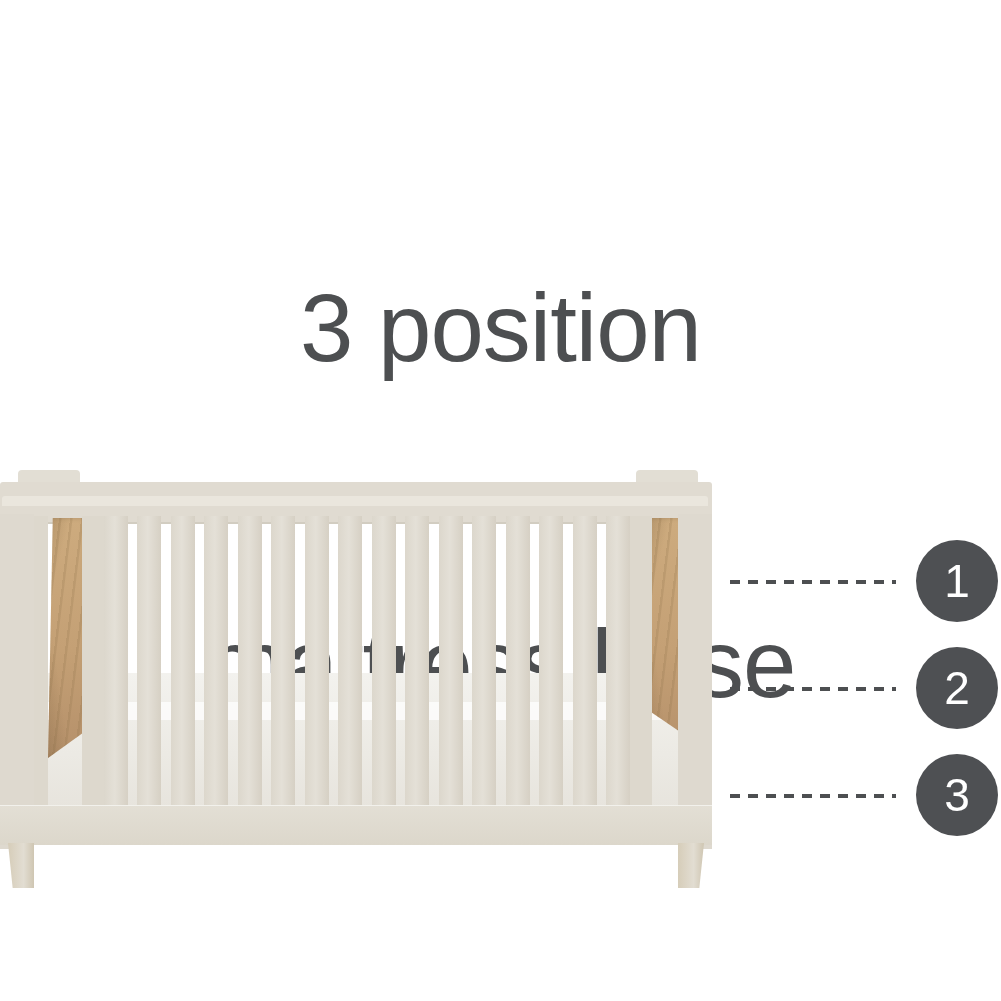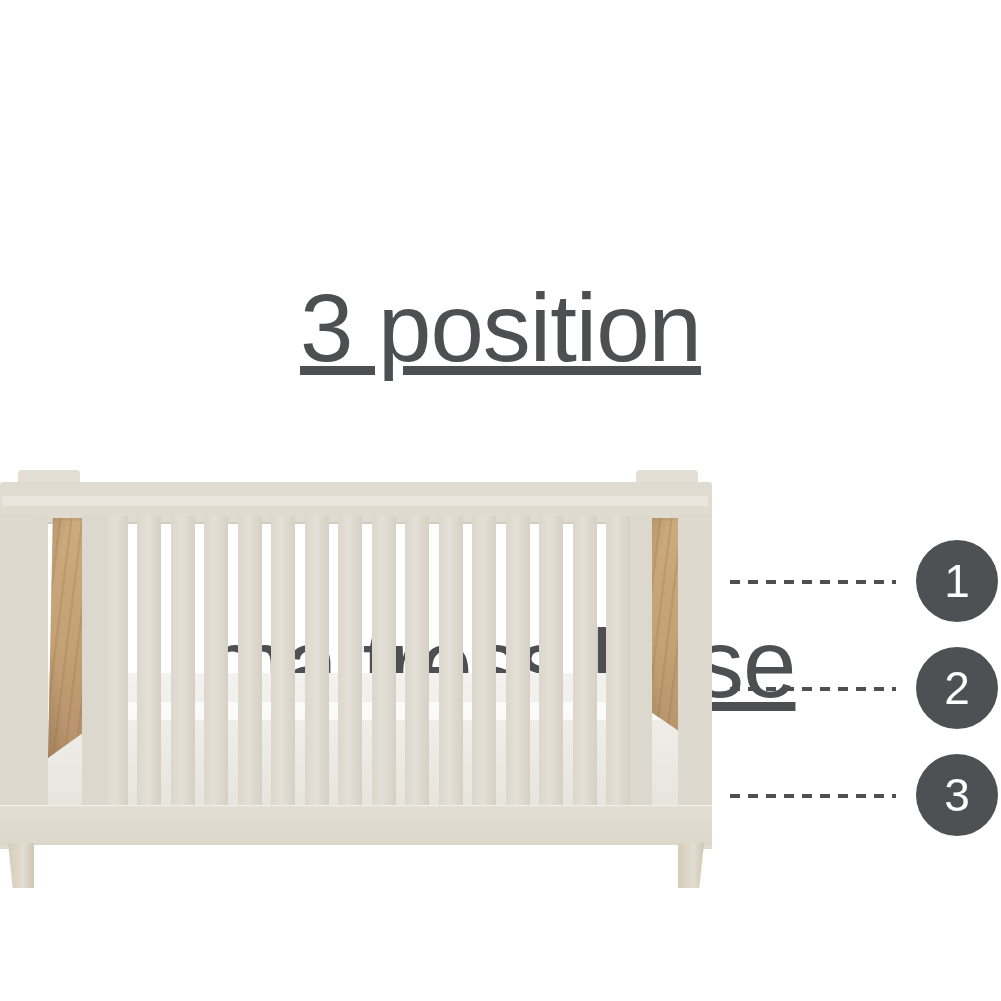--- a/index.html
+++ b/index.html
@@ -23,21 +23,21 @@
     top: 48px;
     width: 1001px;
     text-align: center;
     color: #4d4f51;
     font-size: 96px;
     line-height: 112px;
     font-weight: 400;
     letter-spacing: -1px;
     white-space: pre;
   }
-  #title-block .tline { display: block; text-decoration: underline; }
+  #title-block .tline { display: block; }
 
   
   #crib {
     position: absolute;
     left: 0;
     top: 470px;
     width: 715px;
     height: 420px;
   }
 

